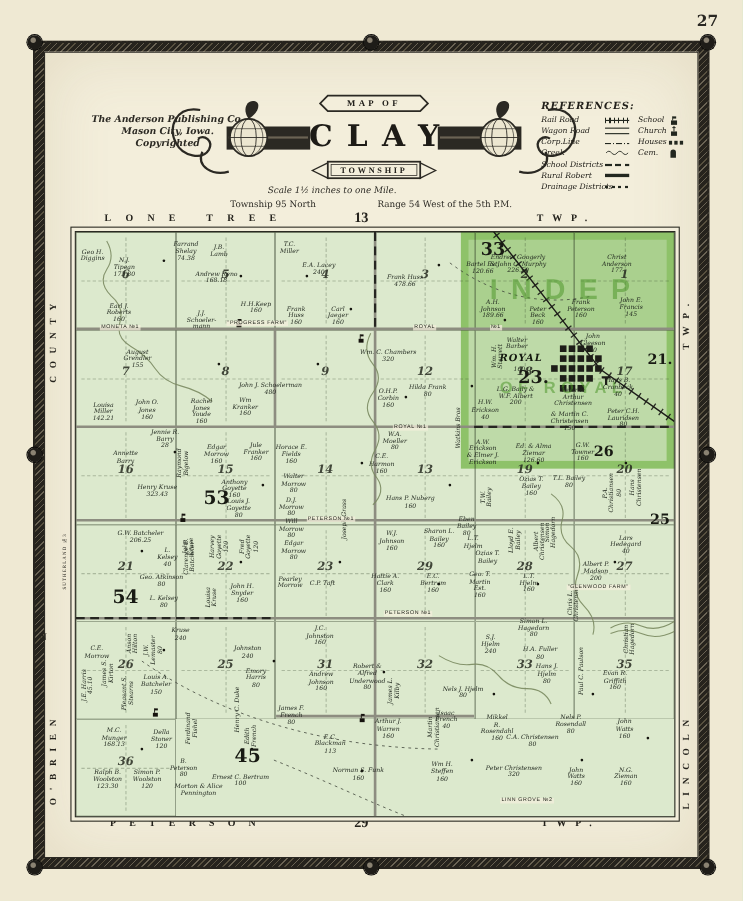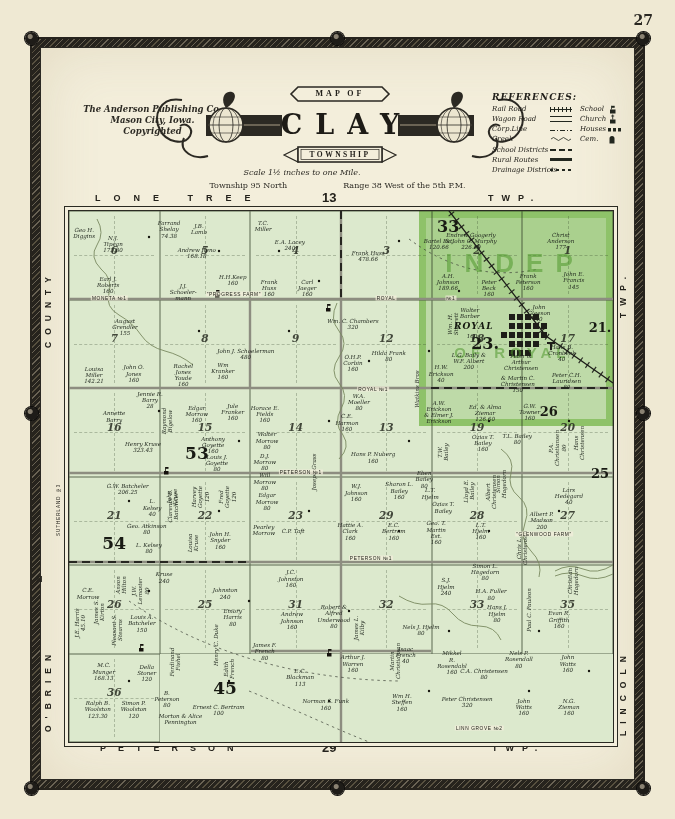--- a/index.html
+++ b/index.html
@@ -64,21 +64,21 @@
   .town-acres{position:absolute;left:74.1%;top:23.6%;transform:translate(-50%,-50%);z-index:6;
     font:italic 5.5px "DejaVu Serif",serif;color:#21281f}
   .parcel{position:absolute;transform:translate(-50%,-50%);z-index:6;text-align:center;
     font:italic 5.6px/1.12 "DejaVu Serif",serif;color:#1f261d;white-space:nowrap}
   .parcel.v{transform:translate(-50%,-50%) rotate(-90deg)}
   .dist{position:absolute;transform:translate(-50%,-50%);z-index:5;
     font-family:"DejaVu Serif",serif;font-weight:bold;color:#181a13}
   .rlabel{position:absolute;transform:translate(-50%,-50%);z-index:6;background:rgba(243,238,219,.75);
     padding:0 1px;font:4.8px "Liberation Sans",sans-serif;letter-spacing:.6px;color:#191c14;white-space:nowrap}
   
-  .edge{position:absolute;z-index:4;color:#24221c;font-family:Liberation Sans, sans-serif}
+  .edge{position:absolute;z-index:4;color:#24221c;font-family:Liberation Serif, serif}
   .e-top-word{left:95px;top:193px;font-size:9px;letter-spacing:13px;font-weight:bold}
   .e-top-num{left:322px;top:190px;font-size:13px;font-weight:bold}
   .e-top-twp{left:488px;top:193px;font-size:9px;letter-spacing:8px;font-weight:bold}
   .e-bot-word{left:100px;top:743px;font-size:9px;letter-spacing:12px;font-weight:bold}
   .e-bot-num{left:322px;top:740px;font-size:13px;font-weight:bold}
   .e-bot-twp{left:492px;top:743px;font-size:9px;letter-spacing:8px;font-weight:bold}
   .vert{writing-mode:vertical-rl;transform:rotate(180deg);letter-spacing:7px;font-size:8.5px;font-weight:bold}
   .e-left-top{left:43px;top:238px;height:110px}
   .e-left-bot{left:43px;top:552px;height:180px}
   .e-left-small{left:56px;top:452px;height:84px;font-size:4.5px;letter-spacing:1px;font-weight:normal}
@@ -143,21 +143,21 @@
     <rect x="150" y="63" width="84" height="15" fill="#f3eedb" stroke="#2b2923" stroke-width="1.6"></rect>
     <rect x="153" y="65.5" width="78" height="10" fill="none" stroke="#2b2923" stroke-width="0.7"></rect>
   </g>
 </svg>
 <div class="map-of">MAP OF</div>
 <div class="clay">CLAY</div>
 <div class="township-ribbon">TOWNSHIP</div>
 <div class="scale-line">Scale 1½ inches to one Mile.</div>
 <div class="tr-line">
   <span>Township 95 North</span>
-  <span>Range 38 West of the 5th P.M.</span>
+  <span>Range 54 West of the 5th P.M.</span>
 </div>
 
 <div class="references">
   <div class="ref-title">REFERENCES:</div>
   <div id="ref-rows">
       <div class="ref-row">
         <span class="ref-l">Rail Road</span>
         <span class="sym sym-rail"></span>
         <span class="ref-r">School</span>
         <svg class="sym" width="10" height="9">
@@ -194,21 +194,21 @@
         <span class="ref-r">Cem.</span>
         <svg class="sym" width="8" height="9">
           <path d="M1.5,8.5 V3.5 a2.5,2.5 0 0 1 5,0 V8.5 Z" fill="#22271f"></path>
         </svg>
       </div>
       <div class="ref-row">
         <span class="ref-l">School Districts</span>
         <span class="sym sym-district"></span>
       </div>
       <div class="ref-row">
-        <span class="ref-l">Rural Routes</span>
+        <span class="ref-l">Rural Robert</span>
         <span class="sym sym-rural"></span>
       </div>
       <div class="ref-row">
         <span class="ref-l">Drainage Districts</span>
         <span class="sym sym-drain"></span>
       </div>
     </div>
 </div>
 
 <div class="edge e-top-word">LONE TREE</div>

